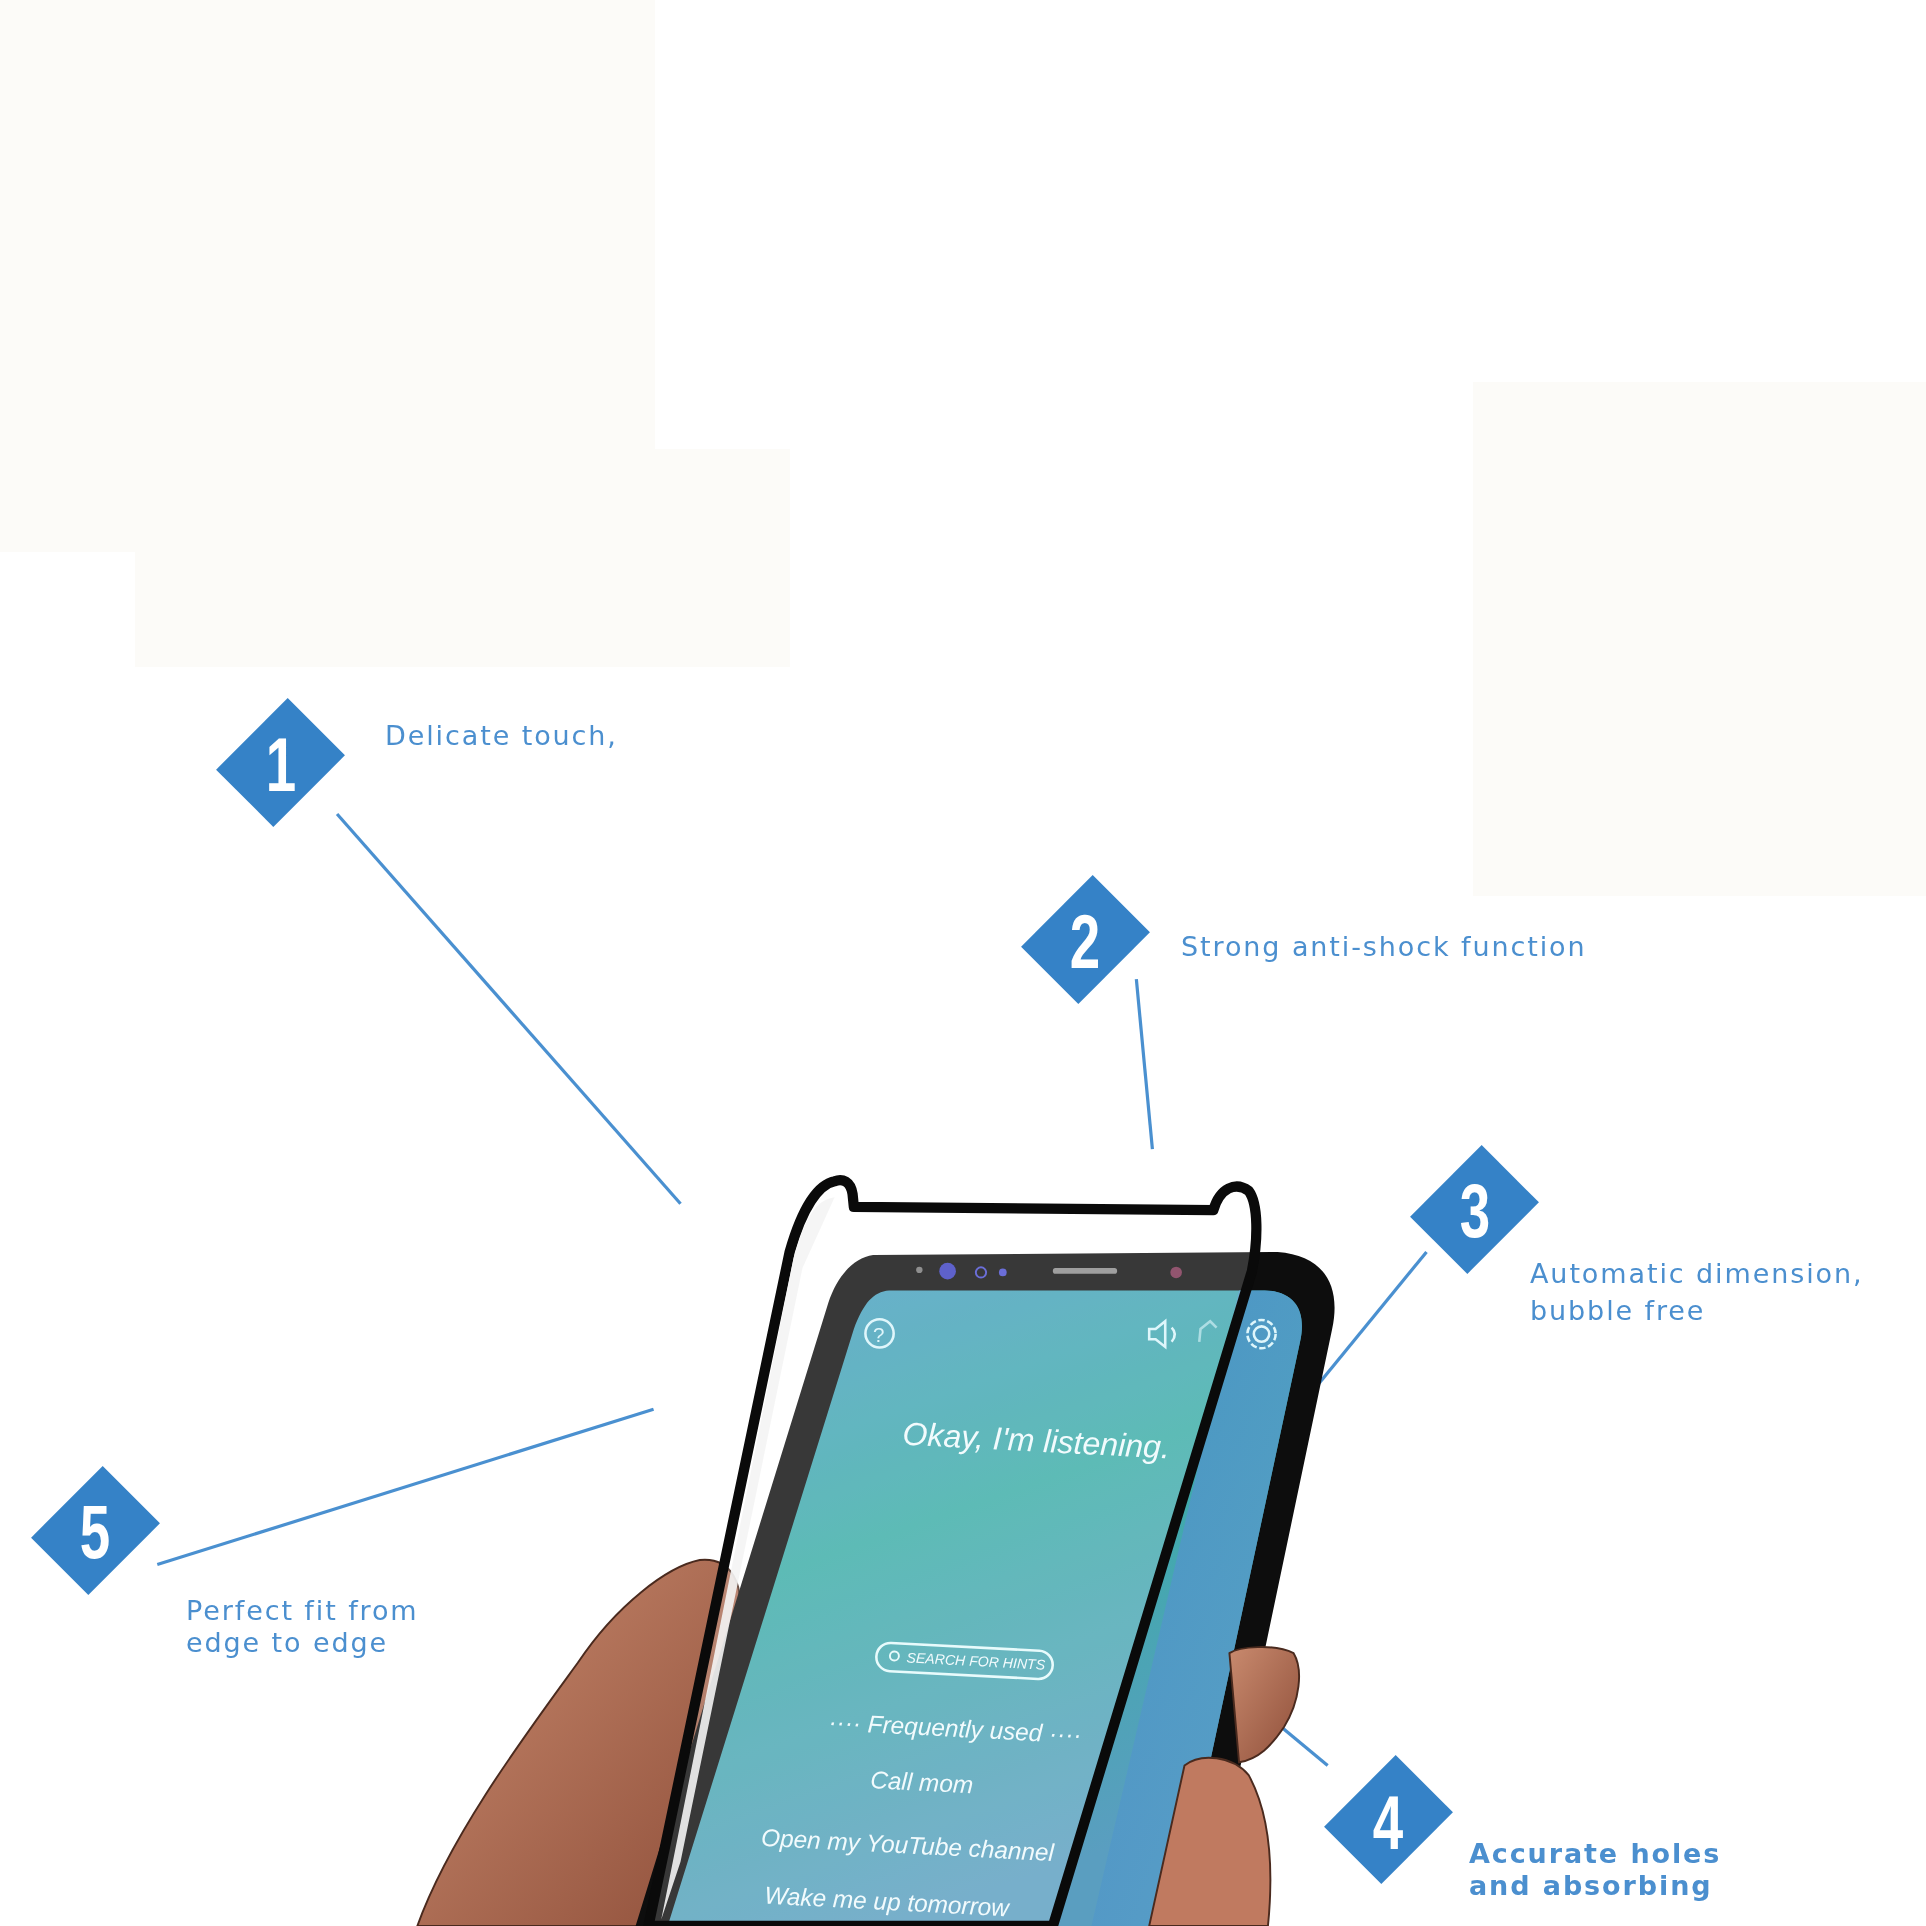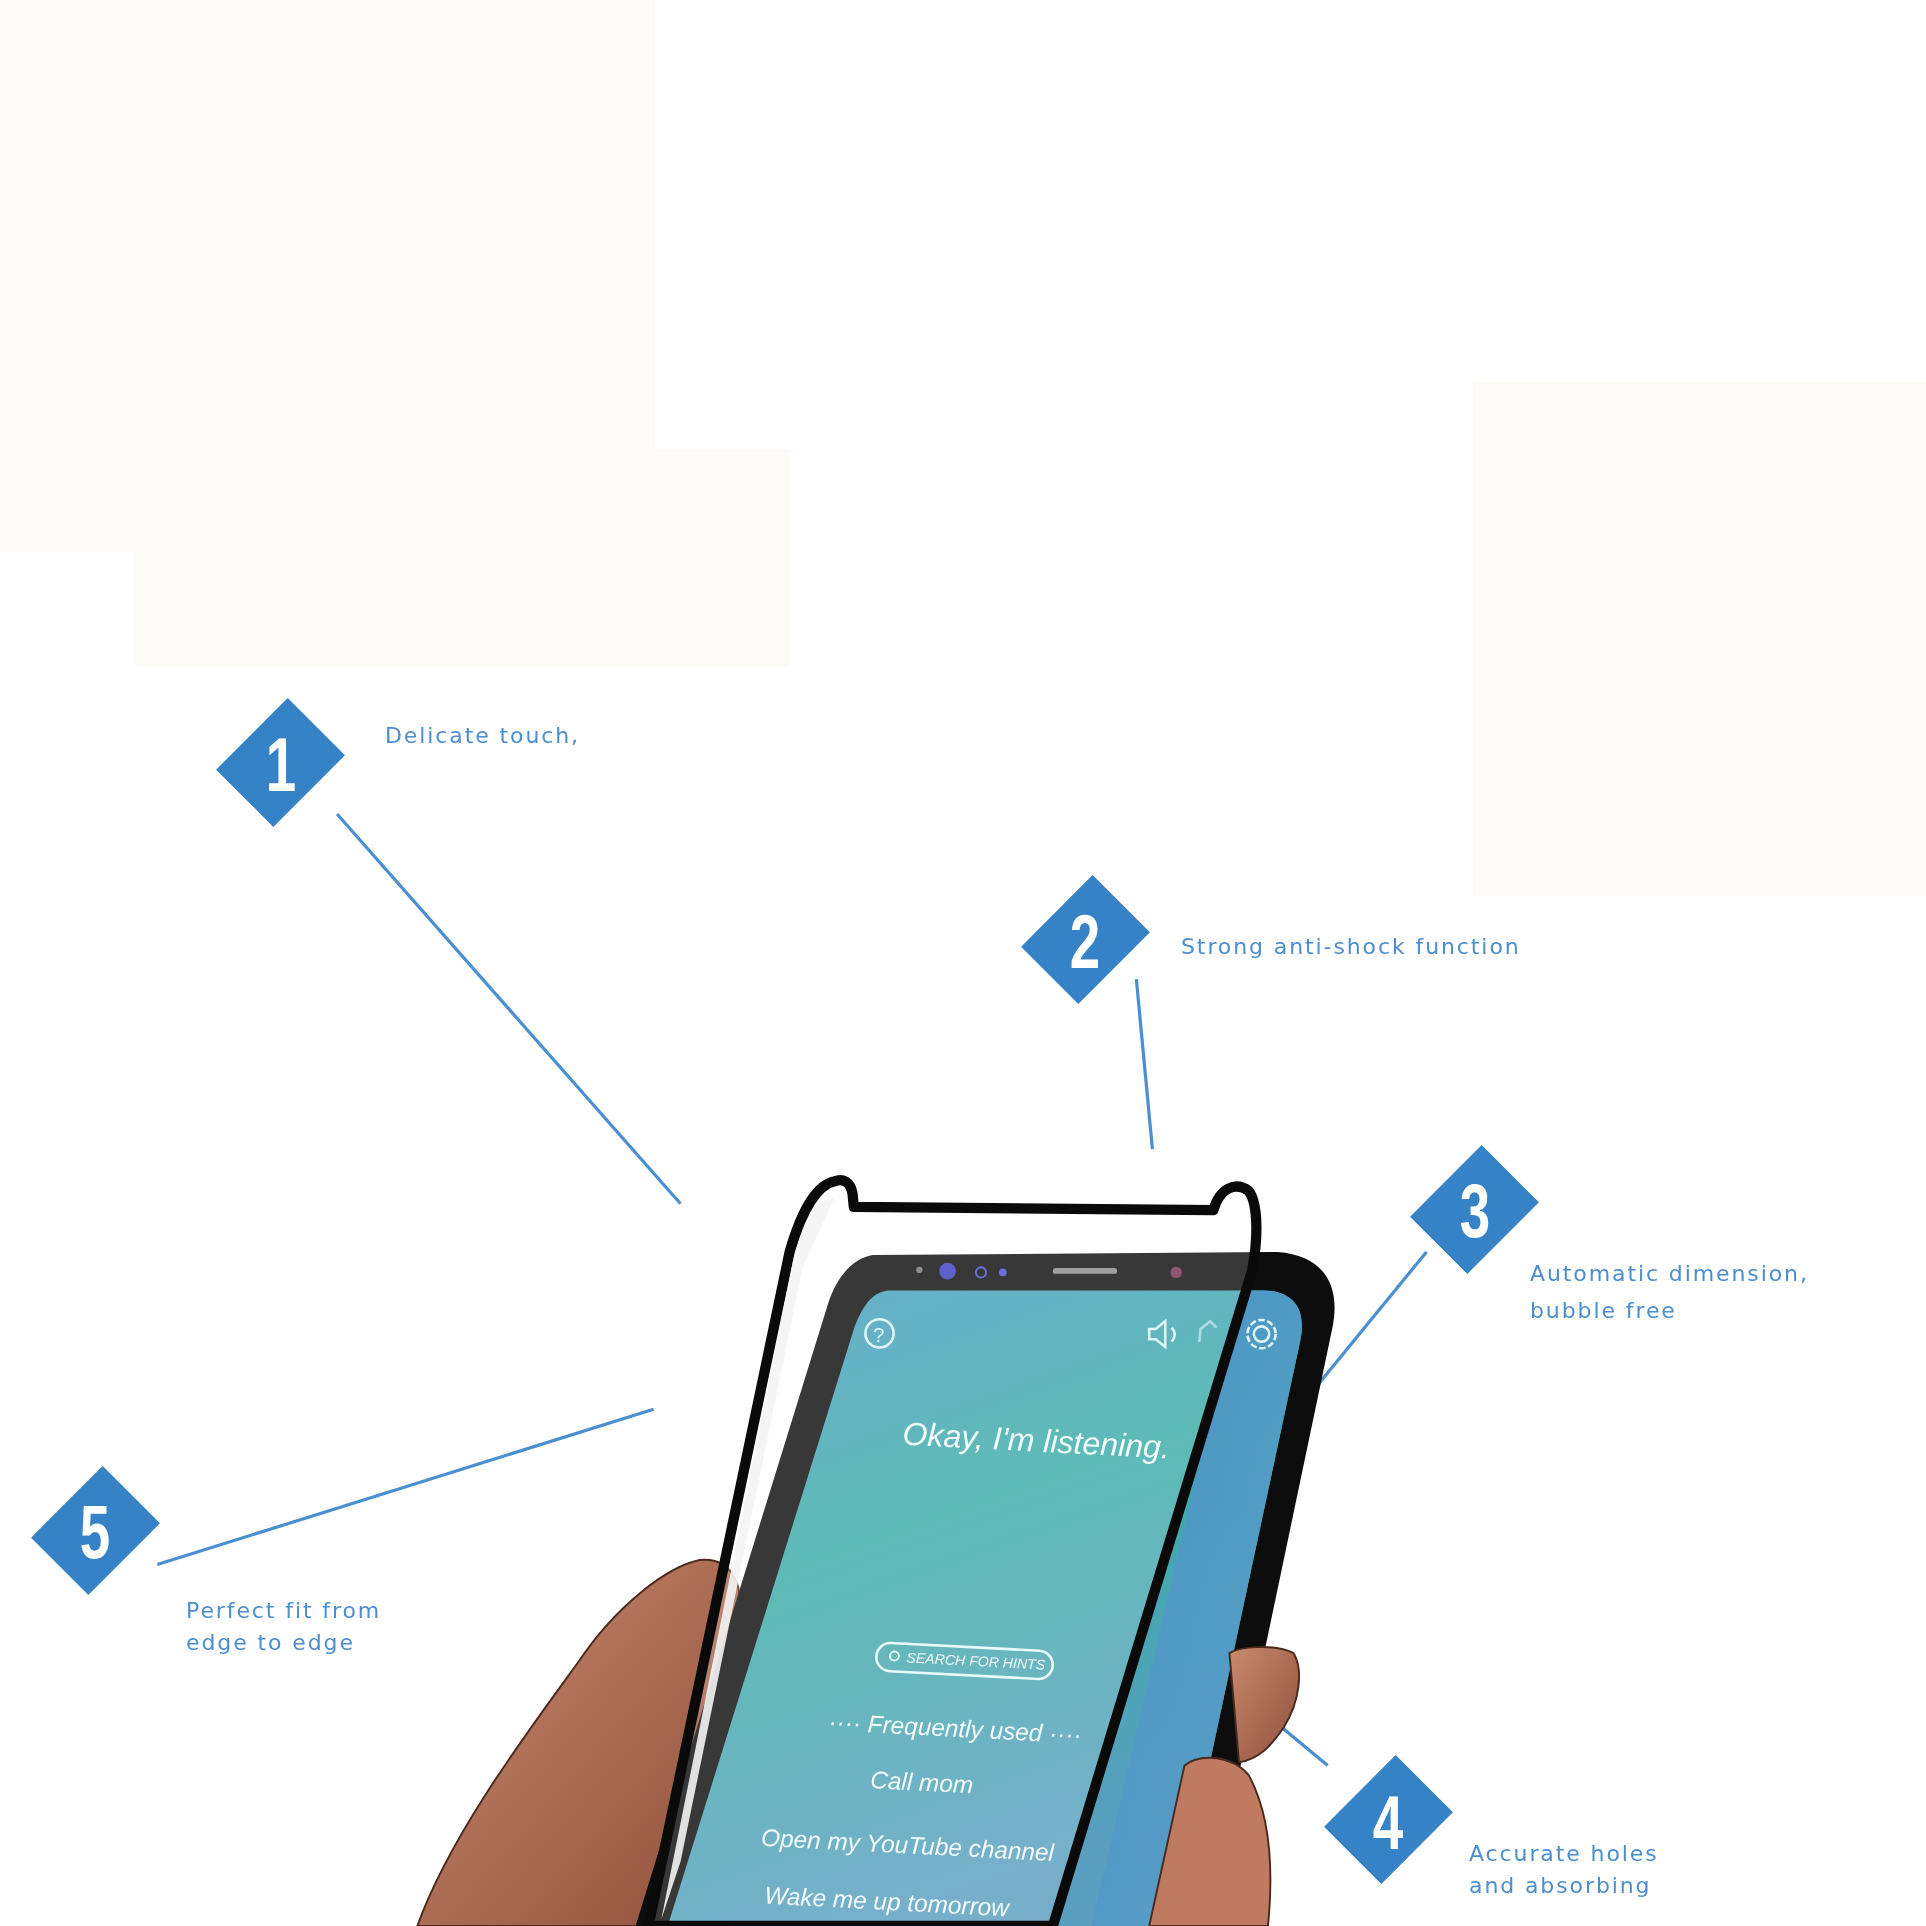--- a/index.html
+++ b/index.html
@@ -1,19 +1,19 @@
 <!DOCTYPE html>
 <html style="font-size:10.3px"><head>
   <meta charset="utf-8">
   <style>
     html, body { margin: 0; padding: 0; background: #ffffff; }
     body { width: 1926px; height: 1926px; position: relative; overflow: hidden; font-family: "DejaVu Sans", sans-serif; }
     .bg-block { position: absolute; background: #fcfbf8; }
     svg#art { position: absolute; left: 0; top: 0; }
-    .feature-label { position: absolute; color: #4b8fcf; font-family: "DejaVu Sans", sans-serif; font-size: 22px; letter-spacing: 1.9px; line-height: 37px; white-space: nowrap; }
+    .feature-label { position: absolute; color: #4b8fcf; font-family: "DejaVu Sans", sans-serif; font-size: 27px; letter-spacing: 1.9px; line-height: 37px; white-space: nowrap; }
     .feature-label span { display: block; }
     .diamond { position: absolute; width: 81px; height: 81px; background: #3582c7; transform: rotate(45deg) scaleY(1.25); }
     .diamond-num { position: absolute; width: 116px; height: 148px; display: flex; align-items: center; justify-content: center; color: #ffffff; font-family: "Liberation Sans", sans-serif; font-weight: bold; font-size: 76px; transform: scaleX(0.72); }
     .screen-text { font-family: "Liberation Sans", sans-serif; font-style: italic; fill: #f2fbfd; }
   </style>
 </head>
 <body>
 
 <div class="bg-block" style="left:0;top:0;width:655px;height:552px;"></div>
 <div class="bg-block" style="left:135px;top:449px;width:655px;height:218px;"></div>
@@ -118,21 +118,21 @@
   <div class="diamond-num" style="left:1417px;top:1136px;">3</div>
   <div class="feature-label" style="left:1530px;top:1255px;">
     <span>Automatic dimension,</span>
     <span>bubble free</span>
   </div>
 </div>
 
 <div>
   <div class="diamond" style="left:1348px;top:1779px;"></div>
   <div class="diamond-num" style="left:1330px;top:1748px;">4</div>
-  <div class="feature-label" style="left:1469px;top:1838px;line-height:32px;">
+  <div class="feature-label" style="left:1469px;top:1838px;line-height:32px;font-weight:bold;">
     <span>Accurate holes</span>
     <span>and absorbing</span>
   </div>
 </div>
 
 <div>
   <div class="diamond" style="left:55px;top:1490px;"></div>
   <div class="diamond-num" style="left:37px;top:1457px;">5</div>
   <div class="feature-label" style="left:186px;top:1595px;line-height:32px;">
     <span>Perfect fit from</span>

